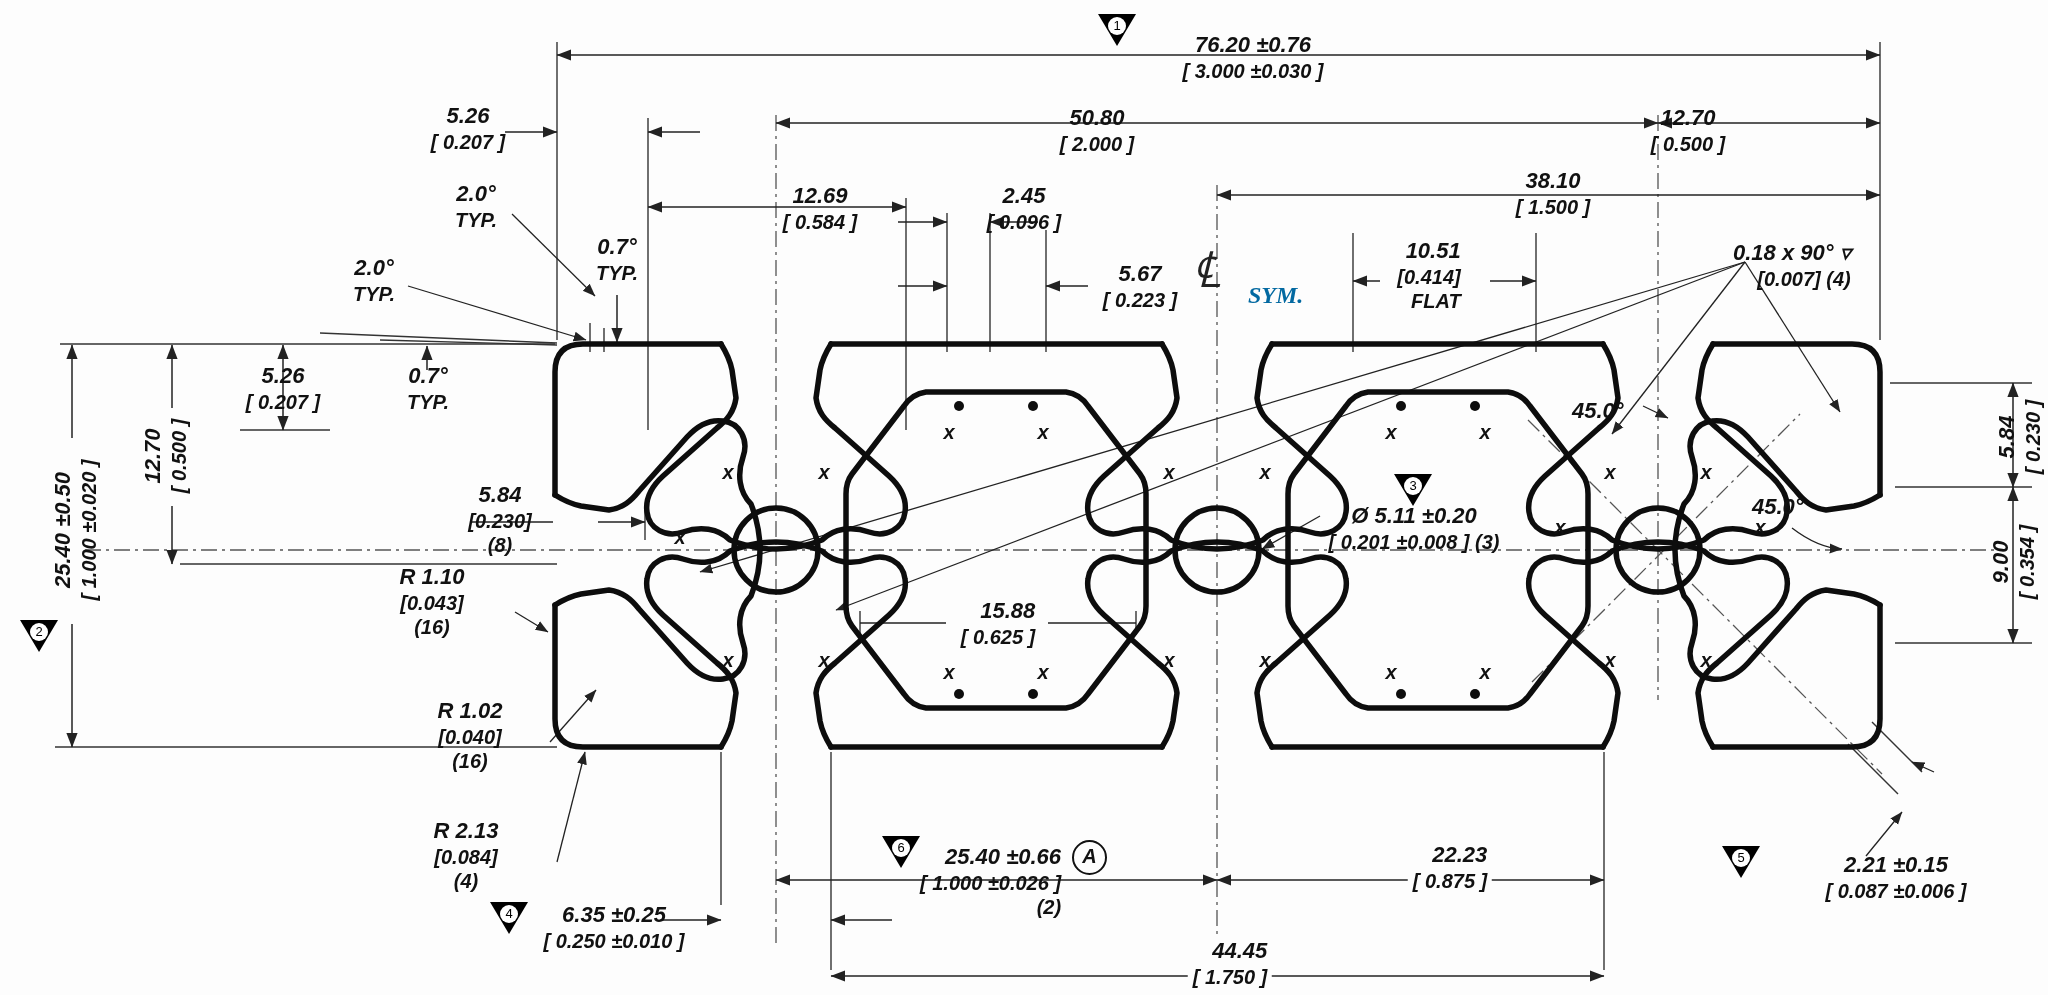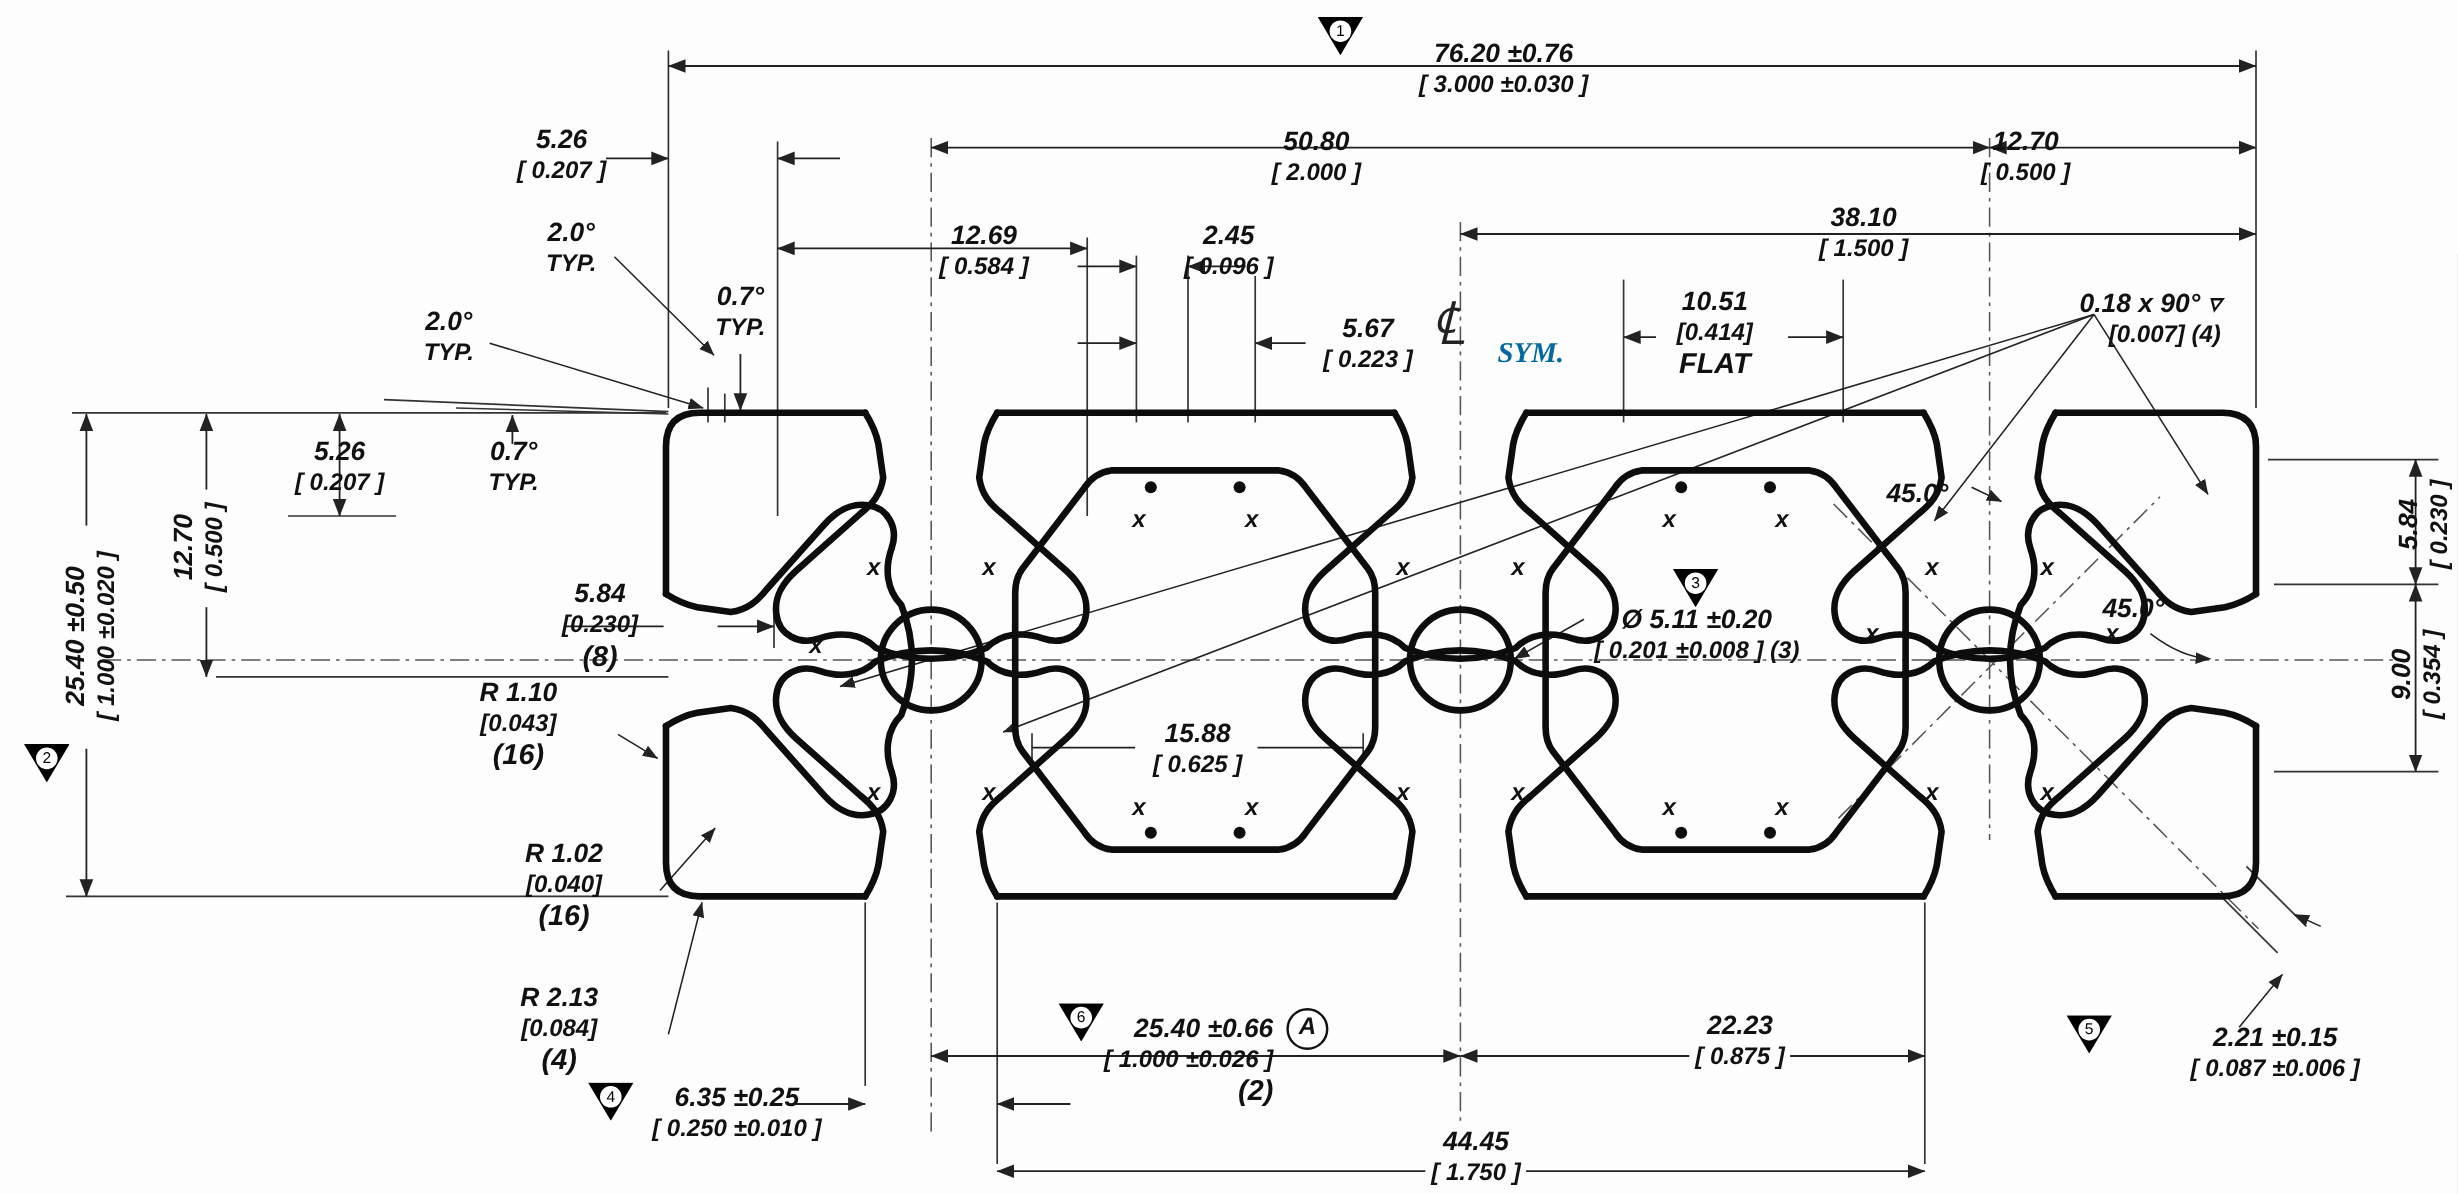--- a/index.html
+++ b/index.html
@@ -2,24 +2,24 @@
 <html><head>
 <meta charset="utf-8">
 <style>
   html,body{margin:0;padding:0;background:#e8e8e8;}
   #canvas{position:relative;width:2048px;height:995px;background:#fdfdfd;overflow:hidden;
           font-family:"Liberation Sans",sans-serif;}
   svg{position:absolute;left:0;top:0;}
   .lbl{position:absolute;font:italic 700 22px "Liberation Sans",sans-serif;color:#111;
        text-align:center;transform:translateX(-50%);line-height:1.22;white-space:nowrap;}
   .lbl .in{display:block;font-size:20px;}
-  .lbl .l3{display:block;font-size:24px;}
+  .lbl .l3{display:block;font-size:20px;}
   .left{transform:none;text-align:right;}
   .rot{transform:translate(-50%,-50%) rotate(-90deg);}
-  .wbg{background:#fdfdfd;padding:0 5px;}
+  .wbg{background:#fdfdfd;padding:0 5px;text-align:right;}
   .flag{position:absolute;width:38px;height:32px;clip-path:polygon(0 0,100% 0,50% 100%);
         background:#000;z-index:3;}
   .flag i{position:absolute;left:50%;top:3px;transform:translateX(-50%);width:18px;height:18px;
           border-radius:50%;background:#fff;font:400 13px/18px "Liberation Sans",sans-serif;
           font-style:normal;text-align:center;color:#000;}
   .datum{position:absolute;width:31px;height:31px;border:2.5px solid #111;border-radius:50%;
          font:italic 700 20px/29px "Liberation Sans",sans-serif;text-align:center;color:#111;z-index:3;}
   .clsym{position:absolute;font:italic 400 50px "DejaVu Serif",serif;color:#222;}
   .symtxt{position:absolute;font:italic 700 24px "Liberation Serif",serif;color:#0369a1;}
 </style>

